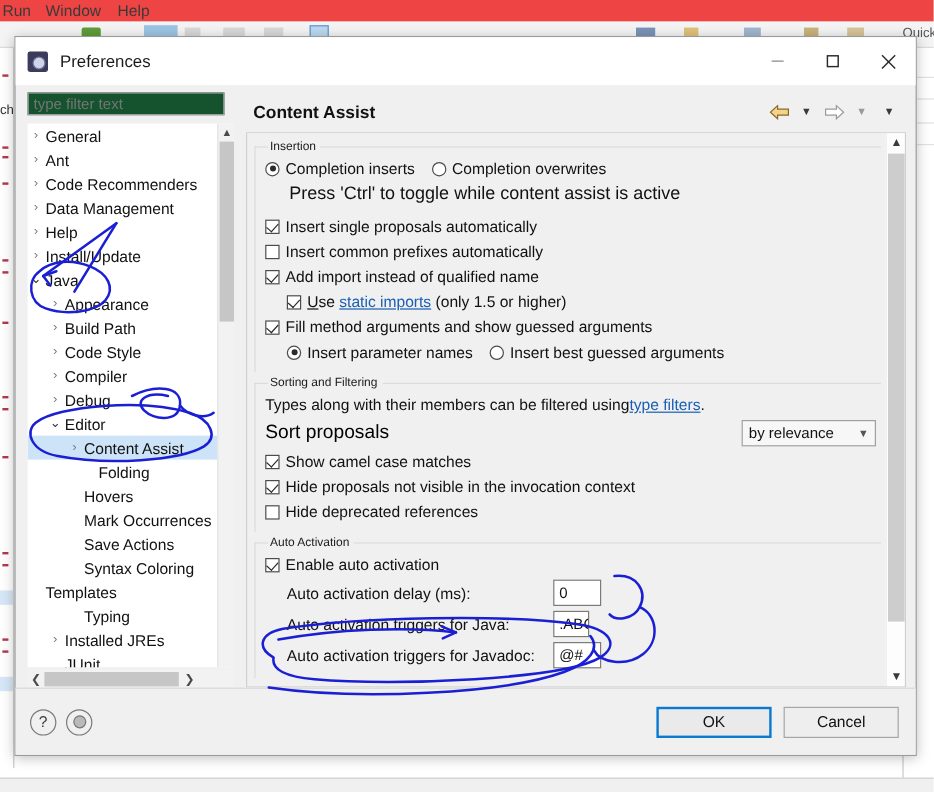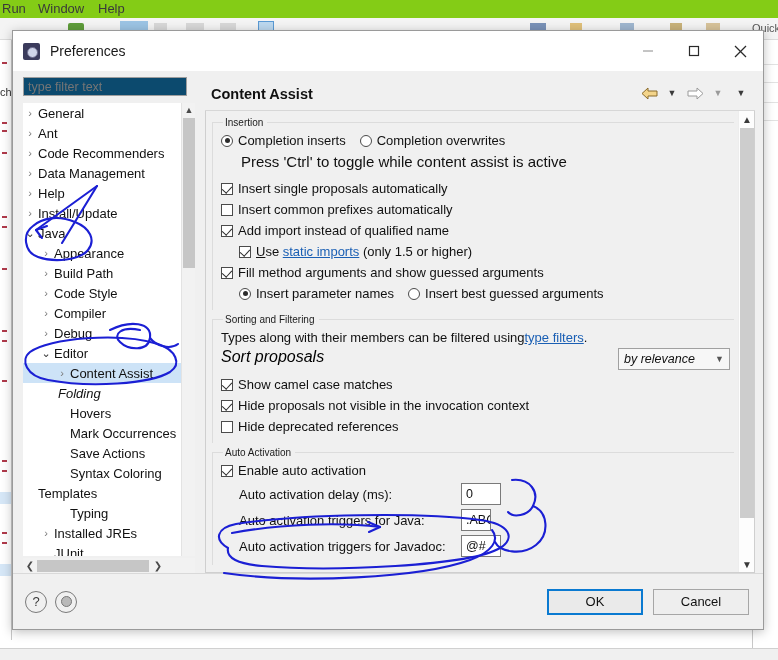--- a/index.html
+++ b/index.html
@@ -8,21 +8,21 @@
     width: 778px; height: 660px;
     overflow: hidden;
     font-family: "Liberation Sans", sans-serif;
     background: #ffffff;
   }
 
   
   #bg { position: absolute; inset: 0; background: #ffffff; }
   .menubar {
     position: absolute; top: 0; left: 0; width: 778px; height: 18px;
-    background: #84cc16; color: #3a3a3a; font-size: 13px;
+    background: #ef4444; color: #3a3a3a; font-size: 13px;
   }
   .menubar span { position: absolute; top: 1px; }
   .toolbar-strip {
     position: absolute; top: 18px; left: 0; width: 778px; height: 22px;
     background: #f4f4f4; border-bottom: 1px solid #dcdcdc;
   }
   .tb-ico { position: absolute; top: 5px; width: 13px; height: 12px; background:#d8d8d8; }
   .tb-ico.green { background:#5e9c3a; border-radius:2px; }
   .tb-ico.blue  { background:#9cc4e4; }
   .tb-ico.sel   { background:#bcd8ef; border:1px solid #5a9ad4; }
@@ -82,21 +82,21 @@
   .win-btn svg { display:block; }
 
   .body-area { flex: 1; display: flex; position: relative; overflow: hidden; }
 
   
   .left-col {
     width: 186px; flex: none; display: flex; flex-direction: column;
     padding: 6px 0 0 10px;
   }
   .filter-input {
-    width: 164px; height: 21px; border: 1px solid #9e9e9e; background: #0c4a6e;
+    width: 164px; height: 21px; border: 1px solid #9e9e9e; background: #14532d;
     font-size: 12.5px; color: #9a9a9a; padding: 0 4px; line-height: 19px;
     font-family: "Liberation Sans", sans-serif;
   }
   .tree-wrap {
     margin-top: 7px; width: 172px; height: 492px; position: relative;
     background: #ffffff; overflow: hidden;
   }
   .tree-list { position: absolute; left: 0; top: 0; width: 158px; }
   .tree-item {
     height: 20px; display: flex; align-items: center;
@@ -185,21 +185,21 @@
   .check.on::after {
     content:""; position:absolute; left:2px; top:0px; width:5px; height:8px;
     border: solid #2c2c2c; border-width: 0 1.6px 1.6px 0; transform: rotate(42deg);
   }
   .lbl { white-space: nowrap; }
   .gap { width: 14px; }
   .note { font-size: 15px; color: #111; padding-left: 20px; }
   a.link { color: #1a5fb4; text-decoration: underline; }
   .mnemonic { text-decoration: underline; }
 
-  .sort-row { display:flex; align-items:flex-start; justify-content:space-between; padding-right:4px; min-height:26px;font-style:italic;}
+  .sort-row { display:flex; align-items:center; justify-content:space-between; padding-right:4px; min-height:26px;}
   .combo {
     width: 112px; height: 22px; border: 1px solid #a0a0a0; background: #f7f7f7;
     display: flex; align-items: center; justify-content: space-between;
     font-size: 12.5px; color: #111; padding: 0 5px;
   }
   .combo .carr { font-size:9px; color:#555; }
 
   .field-row { display:flex; align-items:center; min-height:26px; padding-left:18px; }
   .field-label { font-size: 13px; color:#111; width: 222px; white-space: nowrap; }
   .txtbox {
@@ -370,21 +370,21 @@
               <span class="tree-label">Debug</span>
             </div>
             <div class="tree-item" style="padding-left: 16px;">
               <span class="twisty open">⌄</span>
               <span class="tree-label">Editor</span>
             </div>
             <div class="tree-item selected" style="padding-left: 32px;">
               <span class="twisty">›</span>
               <span class="tree-label">Content Assist</span>
             </div>
-            <div class="tree-item" style="padding-left: 20px; font-style: italic;">
+            <div class="tree-item" style="padding-left: 44px;">
               <span class="twisty"></span>
               <span class="tree-label">Folding</span>
             </div>
             <div class="tree-item" style="padding-left: 32px;">
               <span class="twisty"></span>
               <span class="tree-label">Hovers</span>
             </div>
             <div class="tree-item" style="padding-left: 32px;">
               <span class="twisty"></span>
               <span class="tree-label">Mark Occurrences</span>

